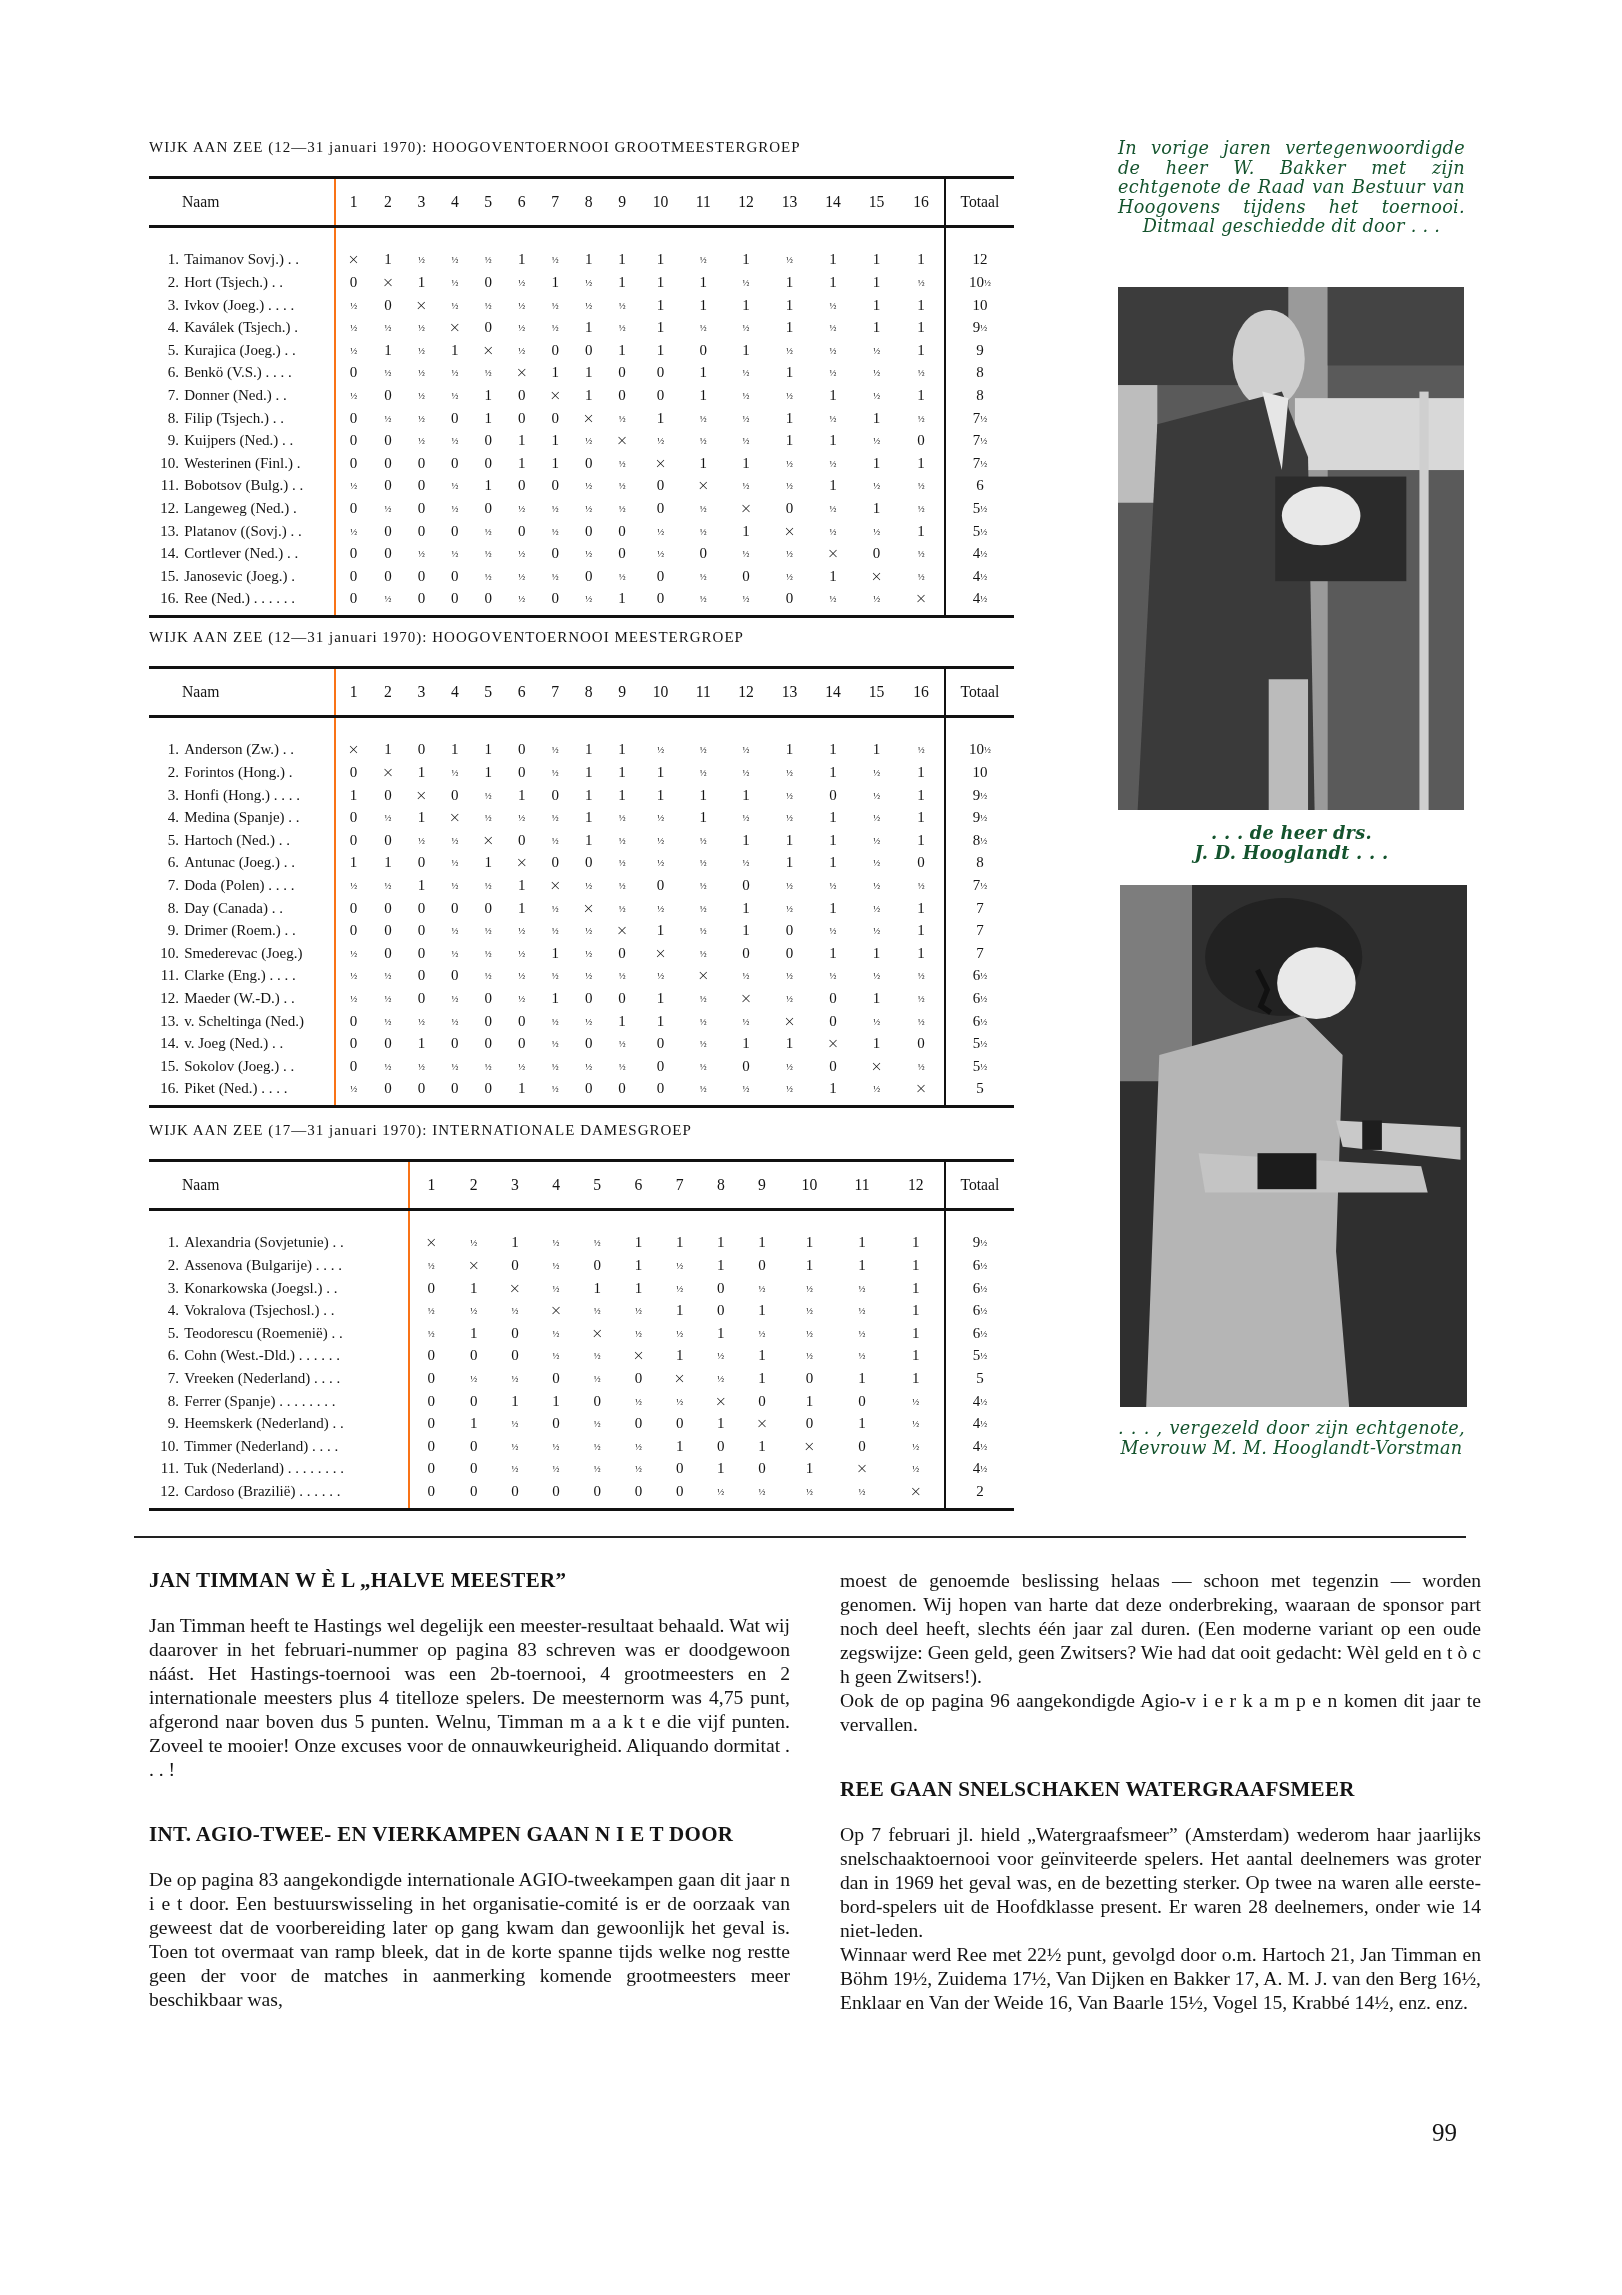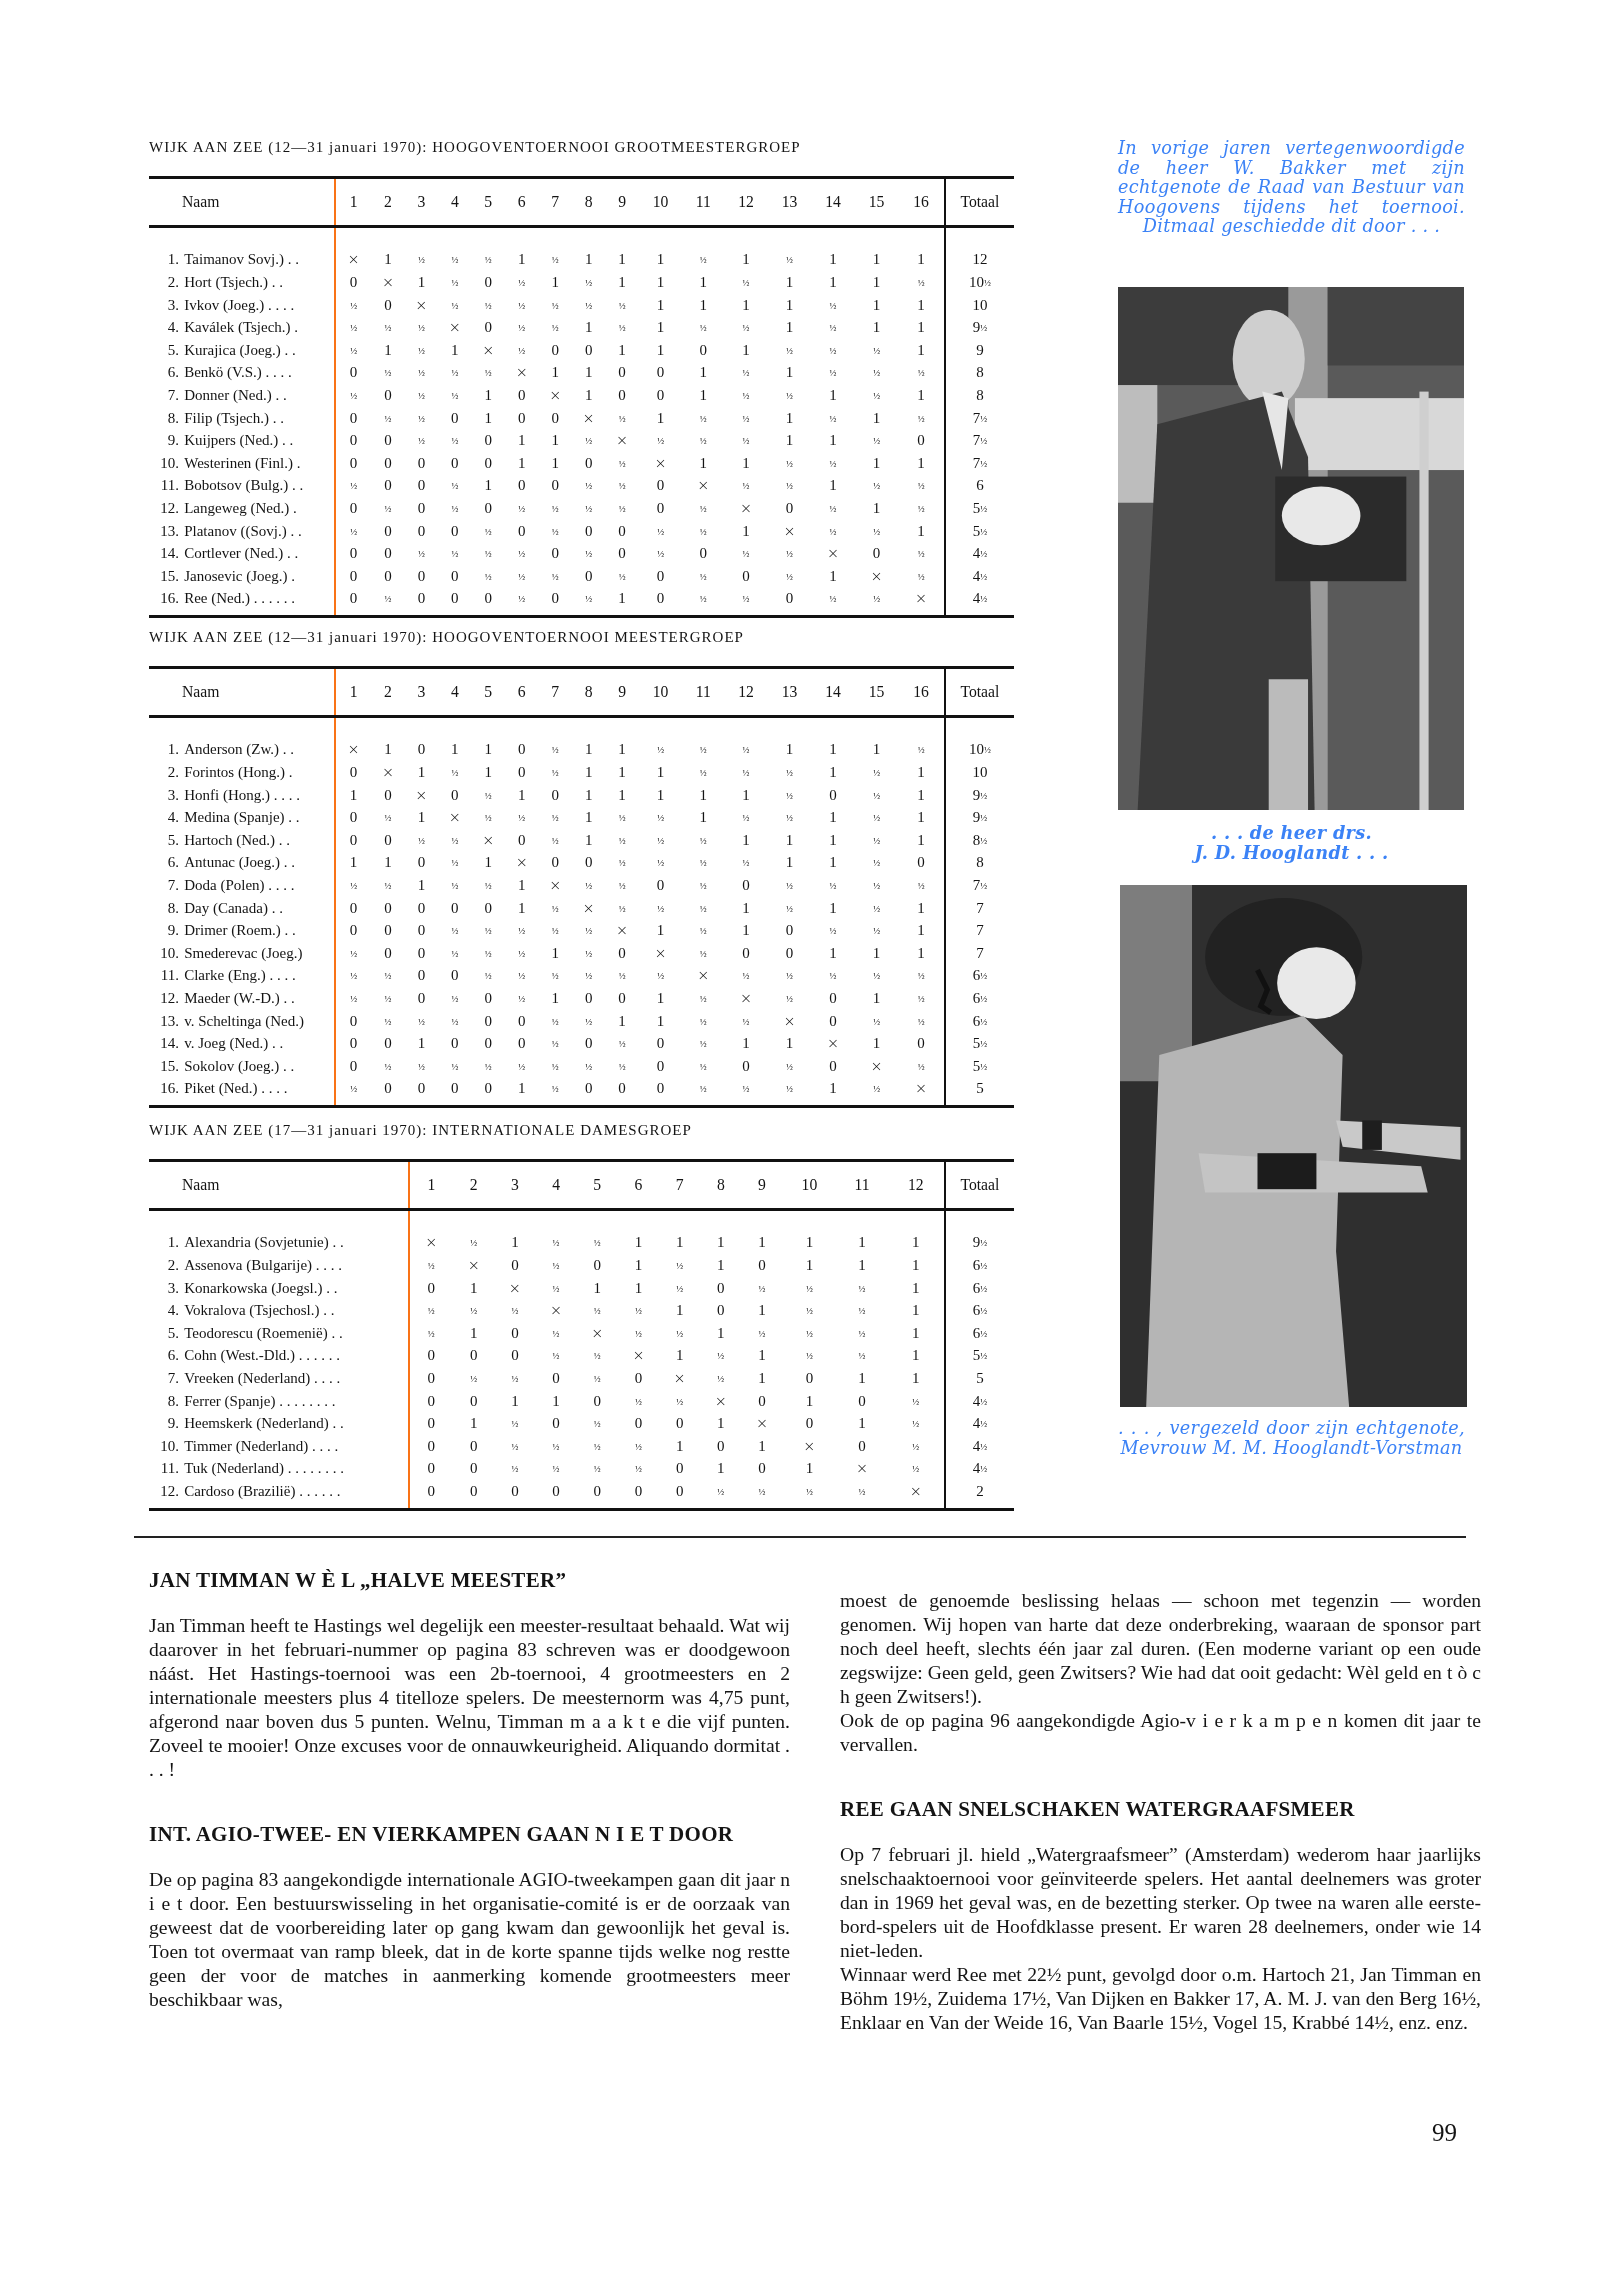--- a/index.html
+++ b/index.html
@@ -19,21 +19,21 @@
   table.xt tbody tr:first-child td { padding-top: 21px; }
   table.xt td.name, table.xt th.naam { border-right: 2px solid #f97316; }
   table.xt td.total, table.xt th.tot { border-left: 2px solid #111; }
   table.xt td.name { text-align: left; }
   .rk { display: inline-block; width: 30px; text-align: right; padding-right: 5.2px; }
   .frac { font-size: 9.2px; vertical-align: 1.3px; }
   .cross { font-family: "DejaVu Sans", sans-serif; font-size: 14.4px; font-weight: 300; }
 
   
   .caption { position: absolute; font-style: italic; font-size: 17.7px; line-height: 19.6px;
-             color: #3b82f6; font-family: "DejaVu Serif", serif; letter-spacing: 0.3px; }
+             color: #14532d; font-family: "DejaVu Serif", serif; letter-spacing: 0.3px; }
   .photo { position: absolute; background: #6b6b6b; overflow: hidden; }
   .photo svg { width: 100%; height: 100%; display: block; }
 
   
   .divider { position: absolute; left: 134px; top: 1536px; width: 1332px; height: 0;
              border-top: 2px solid #222; }
   .col { position: absolute; width: 641px; font-size: 19.6px; line-height: 24px; text-align: justify; }
   .col h2 { font-size: 21px; font-weight: bold; margin: 0 0 22px 0; letter-spacing: 0.3px;
             line-height: 23px; text-align: left; }
   .col p { margin: 0; }
@@ -1010,21 +1010,21 @@
     <h2>JAN TIMMAN W È L „HALVE MEESTER”</h2>
     <p>Jan Timman heeft te Hastings wel degelijk een meester-resultaat behaald. Wat wij daarover in het februari-nummer op pagina 83 schreven was er doodgewoon náást. Het Hastings-toernooi was een 2b-toernooi, 4 grootmeesters en 2 internationale meesters plus 4 titelloze spelers. De meesternorm was 4,75 punt, afgerond naar boven dus 5 punten. Welnu, Timman m a a k t e die vijf punten. Zoveel te mooier! Onze excuses voor de onnauwkeurigheid. Aliquando dormitat . . . !</p>
   </article>
   <div class="gap"></div>
   <article>
     <h2>INT. AGIO-TWEE- EN VIERKAMPEN GAAN N I E T DOOR</h2>
     <p>De op pagina 83 aangekondigde internationale AGIO-tweekampen gaan dit jaar n i e t door. Een bestuurswisseling in het organisatie-comité is er de oorzaak van geweest dat de voorbereiding later op gang kwam dan gewoonlijk het geval is. Toen tot overmaat van ramp bleek, dat in de korte spanne tijds welke nog restte geen der voor de matches in aanmerking komende grootmeesters meer beschikbaar was,</p>
   </article>
 </div>
 
-<div class="col" style="left:840px; top:1569px;margin-top:20px;">
+<div class="col" style="left:840px; top:1569px;">
   <article>
     <p>moest de genoemde beslissing helaas — schoon met tegenzin — worden genomen. Wij hopen van harte dat deze onderbreking, waaraan de sponsor part noch deel heeft, slechts één jaar zal duren. (Een moderne variant op een oude zegswijze: Geen geld, geen Zwitsers? Wie had dat ooit gedacht: Wèl geld en t ò c h geen Zwitsers!).</p>
     <p>Ook de op pagina 96 aangekondigde Agio-v i e r k a m p e n komen dit jaar te vervallen.</p>
   </article>
   <div class="gap"></div>
   <article>
     <h2>REE GAAN SNELSCHAKEN WATERGRAAFSMEER</h2>
     <p>Op 7 februari jl. hield „Watergraafsmeer” (Amsterdam) wederom haar jaarlijks snelschaaktoernooi voor geïnviteerde spelers. Het aantal deelnemers was groter dan in 1969 het geval was, en de bezetting sterker. Op twee na waren alle eerste-bord-spelers uit de Hoofdklasse present. Er waren 28 deelnemers, onder wie 14 niet-leden.</p>
     <p>Winnaar werd Ree met 22½ punt, gevolgd door o.m. Hartoch 21, Jan Timman en Böhm 19½, Zuidema 17½, Van Dijken en Bakker 17, A. M. J. van den Berg 16½, Enklaar en Van der Weide 16, Van Baarle 15½, Vogel 15, Krabbé 14½, enz. enz.</p>
   </article>

